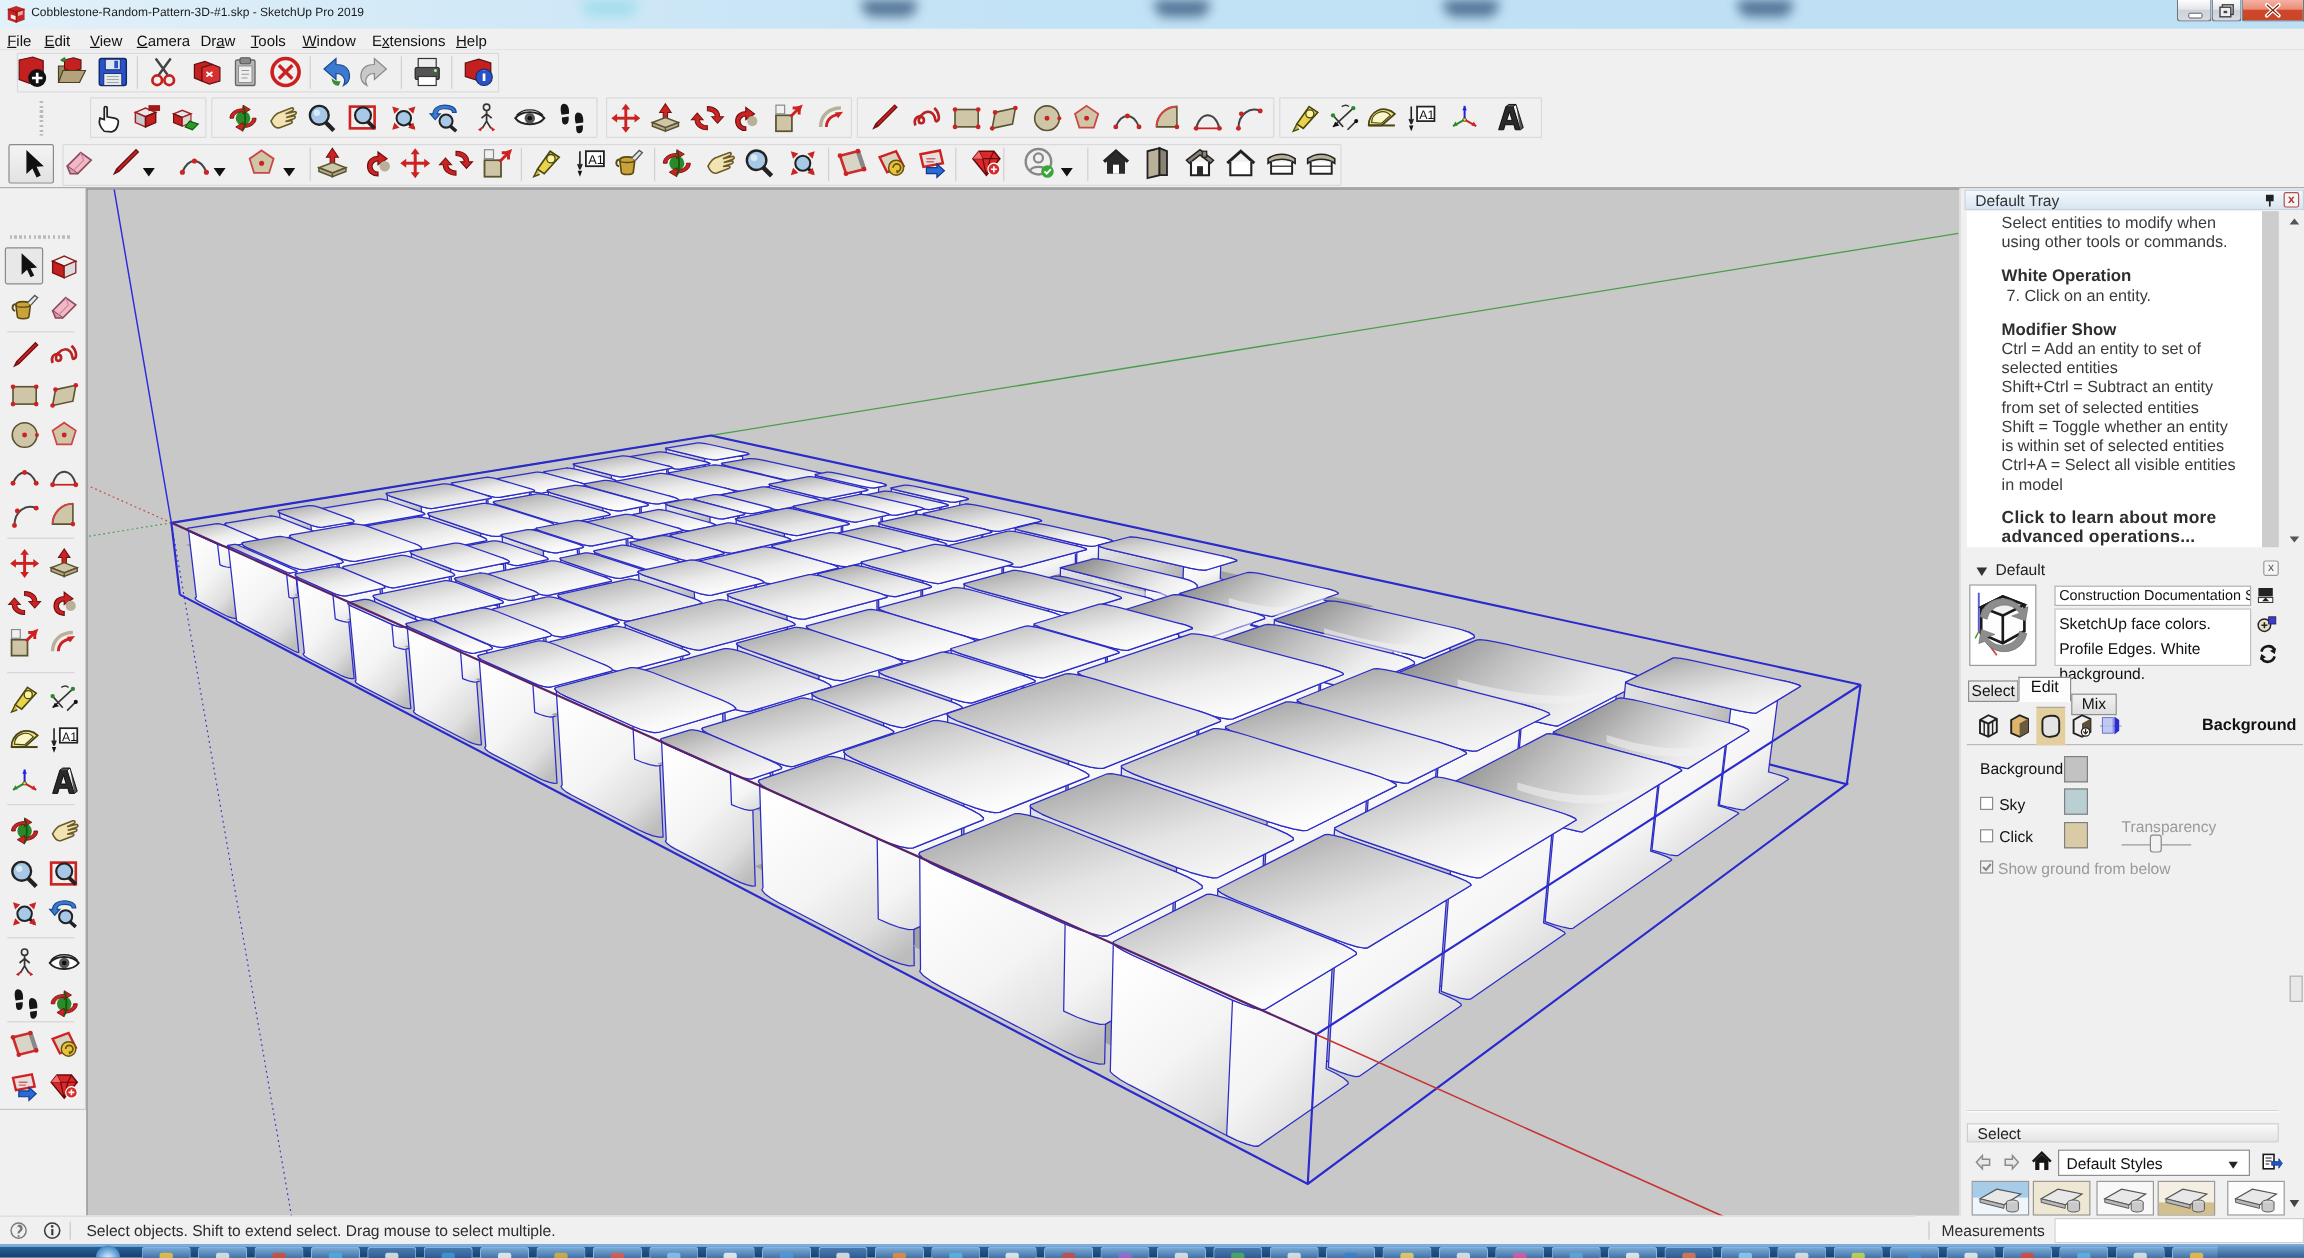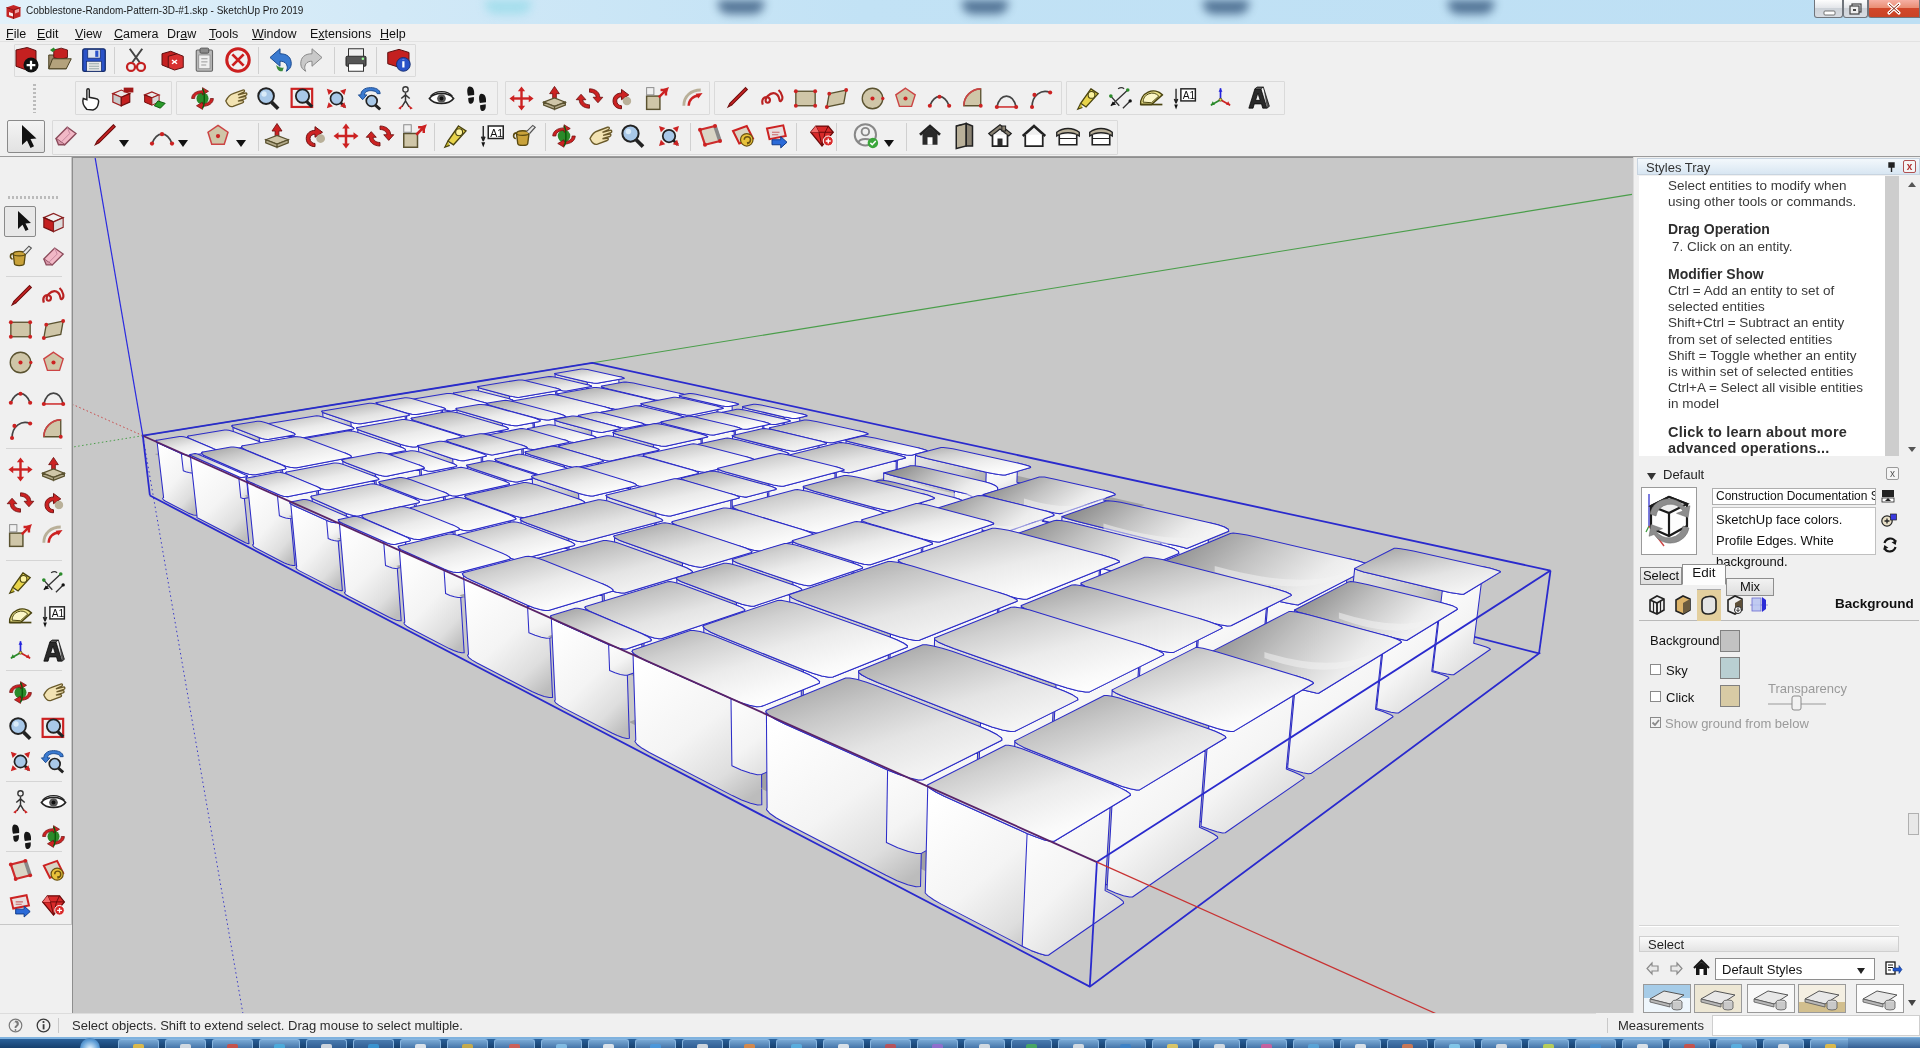--- a/index.html
+++ b/index.html
@@ -1182,30 +1182,30 @@
             <path d="M1096.9 862.1 L1089.8 986.6" stroke="#2a2acd" stroke-width="1.8"></path>
             <path d="M1550.5 570.6 L1539.0 653.5" stroke="#2a2acd" stroke-width="1.8"></path>
             <line x1="1096.9" y1="862.1" x2="1436.8" y2="1014.0" stroke="#c83232" stroke-width="1.3"></line>
           </g>
         </g>
       </svg>
     </div>
 
 <div id="tray" class="abs"></div>
 <div id="trayhdr" class="abs">
-      <span style="position:absolute;left:8px;top:1px">Styles Tray</span>
+      <span style="position:absolute;left:8px;top:1px">Default Tray</span>
  <svg class="ic" style="left:248px;top:3px" width="11" height="11">
         <path d="M3 1 h5 v4 h-5 z M5.5 5 v5" stroke="#222" stroke-width="1.4" fill="#222"></path>
       </svg>
  <div class="secx" style="left:265px;top:1px;border-color:#b05050;color:#b03030;font-weight:bold">x</div>
 </div>
 <div id="helpbox" class="abs">
       <div class="in">
         <p>Select entities to modify when<br>using other tools or commands.</p>
-<p><b>Drag Operation</b><br><span style="margin-left:4px">7. Click on an entity.</span></p>
+<p><b>White Operation</b><br><span style="margin-left:4px">7. Click on an entity.</span></p>
 <p><b>Modifier Show</b><br>Ctrl = Add an entity to set of<br>selected entities<br>Shift+Ctrl = Subtract an entity<br>from set of selected entities<br>Shift = Toggle whether an entity<br>is within set of selected entities<br>Ctrl+A = Select all visible entities<br>in model</p>
 <p class="bb">Click to learn about more<br>advanced operations...</p>
       </div>
     </div>
 <div id="hscroll" class="abs"></div>
 <svg class="ic abs" style="left:1906px;top:180px" width="12" height="10">
       <path d="M2 7 L6 2 L10 7 Z" fill="#555"></path>
     </svg>
 <svg class="ic abs" style="left:1906px;top:444px" width="12" height="10">
       <path d="M2 3 L6 8 L10 3 Z" fill="#555"></path>
@@ -1239,21 +1239,21 @@
       <circle cx="7" cy="9" r="5.2" fill="#e8e0c8" stroke="#222" stroke-width="1.2"></circle>
       <path d="M7 6.5 v5 M4.5 9 h5" stroke="#222" stroke-width="1.3"></path>
       <rect x="10.5" y="2" width="6" height="6" fill="#3a3adf" stroke="#222" stroke-width="0.7"></rect>
     </svg>
 <svg class="ic abs" style="left:1882px;top:537px" width="16" height="16" viewBox="0 0 16 16">
       <path d="M2.5 6 a6 6 0 0 1 11 -1.5 M13.5 10 a6 6 0 0 1 -11 1.5" stroke="#161616" stroke-width="2.2" fill="none"></path>
       <path d="M14.8 3.2 L13.6 8 L9.6 5.2 Z M1.2 12.8 L2.4 8 L6.4 10.8 Z" fill="#161616"></path>
     </svg>
 <div class="tab abs" style="left:1640px;top:567px;width:42px">Select</div>
 <div class="tab on abs" style="left:1682px;top:564px;width:44px;height:21px;font-size:13.5px">Edit</div>
-<div class="tab abs" style="left:1726px;top:578px;width:48px">Mix</div>
+<div class="tab abs" style="left:1726px;top:578px;width:38px">Mix</div>
 <div id="editrow" class="abs"></div>
 <svg class="ic abs" style="left:1648px;top:594px" width="18" height="22" viewBox="0 0 18 22">
       <path d="M2 6 L9 2 L16 5 L16 16 L9 20 L2 17 Z M2 6 L9 9 L16 5 M9 9 L9 20" fill="none" stroke="#222" stroke-width="1.6"></path>
       <path d="M9 9 L9 20 M5.5 7.5 L5.5 18.5 M12.5 7.2 L12.5 18.2" stroke="#222" stroke-width="1.2" fill="none"></path>
     </svg>
 <svg class="ic abs" style="left:1674px;top:594px" width="18" height="22" viewBox="0 0 18 22">
       <path d="M2 6 L9 2 L16 5 L16 16 L9 20 L2 17 Z" fill="#ddb46a" stroke="#222" stroke-width="1.6"></path>
       <path d="M9 9 L16 5 L16 16 L9 20 Z" fill="#6b5b3e"></path>
     </svg>
 <div class="abs" id="editsel" style="left:1697px;top:589px;width:24px;height:32px;background:#e3cf9e;border-top:1px solid #aaa"></div>

